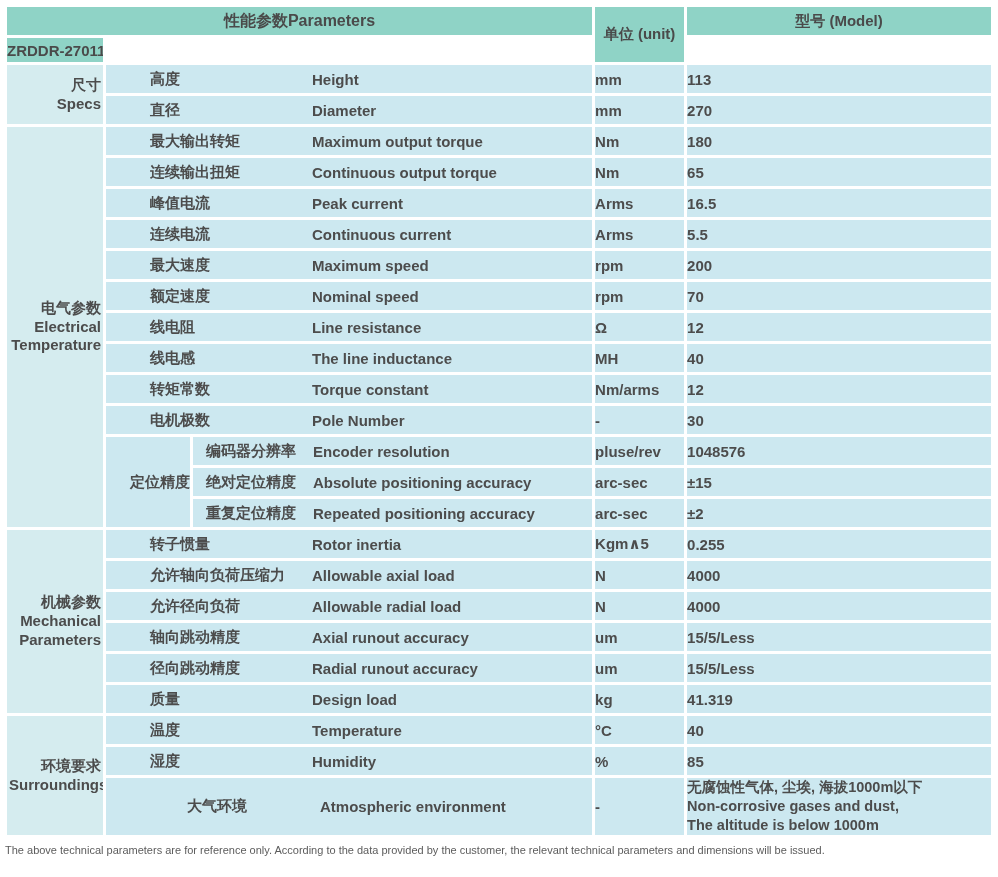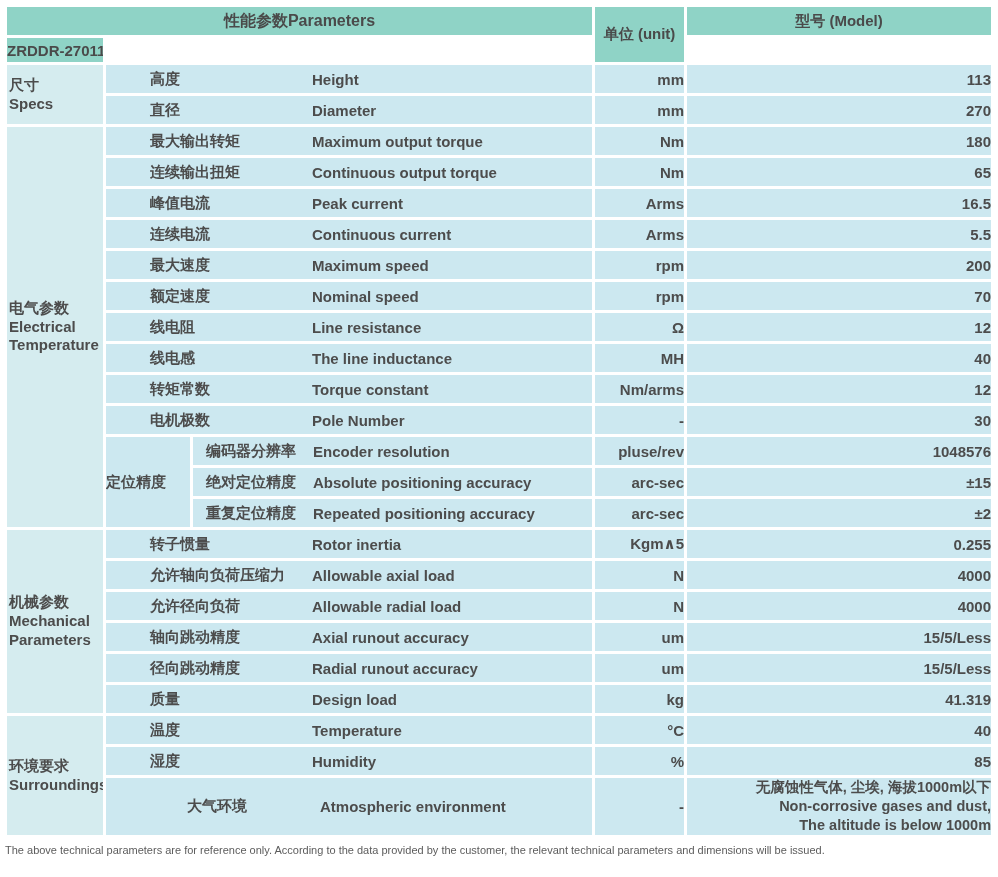--- a/index.html
+++ b/index.html
@@ -17,32 +17,32 @@
     background:#cce8f0;padding:0;vertical-align:middle;
     font-size:15px;overflow:hidden;white-space:nowrap;
   }
   tr td{height:28px;}
   tr.hrow1 td{height:28px;}
   tr.hrow2 td{height:24px;}
   tr.tall td{height:48px;}
   td.th{background:#8fd3c6;text-align:center;color:#4a4a4a;}
   td.main-h{font-size:16px;}
   td.cat{
-    background:#d5ecef;text-align:left;line-height:1.25;
+    background:#d5ecef;text-align:right;line-height:1.25;
     white-space:normal;padding:0 2px;
   }
   .cat-zh,.cat-en{display:block;}
-  td.subcat{background:#cce8f0;text-align:left;}
+  td.subcat{background:#cce8f0;text-align:right;}
   .lblwrap{display:flex;align-items:center;height:100%;}
   .zh{width:162px;padding-left:44px;flex:none;}
   .zh-center{width:206px;padding-left:8px;text-align:center;}
   .zh-sub{width:116px;text-align:center;flex:none;}
   .en{flex:1;}
   .sub-en{margin-left:4px;}
-  td.unit,td.val{text-align:right;}
+  td.unit,td.val{text-align:left;}
   td.val-multi{white-space:normal;line-height:19px;font-size:14.5px;}
   .vline{display:block;}
   .notes{padding:5px 0 0 1px;color:#5c5c5c;}
   .note-zh{font-size:10.5px;line-height:14px;}
   .note-en{font-size:11px;line-height:14px;}
 </style>
 </head>
 <body>
 
 <div class="page">

